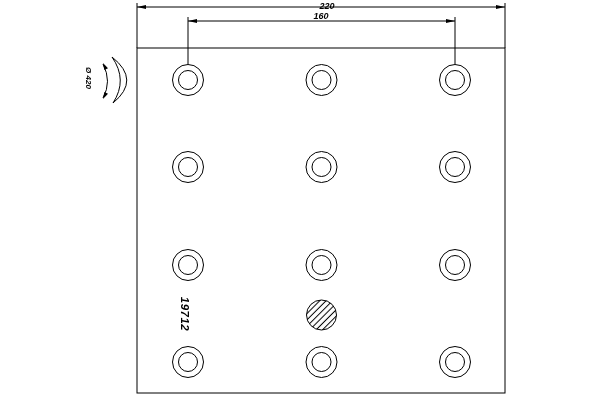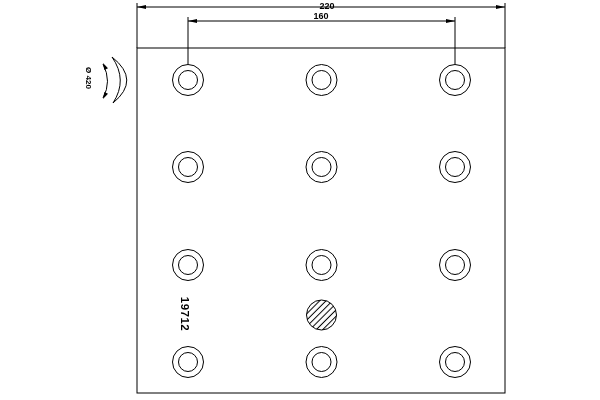--- a/index.html
+++ b/index.html
@@ -9,20 +9,21 @@
     width: 600px;
     height: 400px;
     overflow: hidden;
     font-family: "Liberation Sans", sans-serif;
   }
   .stage {
     position: relative;
     width: 600px;
     height: 356px;
     background: #ffffff;
+    font-style: italic;
   }
   svg { display: block; }
   .outline { fill: #ffffff; stroke: #000000; stroke-width: 1; }
   .thin    { fill: none;    stroke: #000000; stroke-width: 1; }
   .arrow   { fill: #000000; stroke: none; }
   .hatchline { stroke: #000000; stroke-width: 1; }
   .hole-outer { fill: #ffffff; stroke: #000000; stroke-width: 1; }
   .hole-inner { fill: none;    stroke: #000000; stroke-width: 1; }
   #wear-hole { fill: url(#hatch45); stroke: #000000; stroke-width: 1; }
   text.dim {

